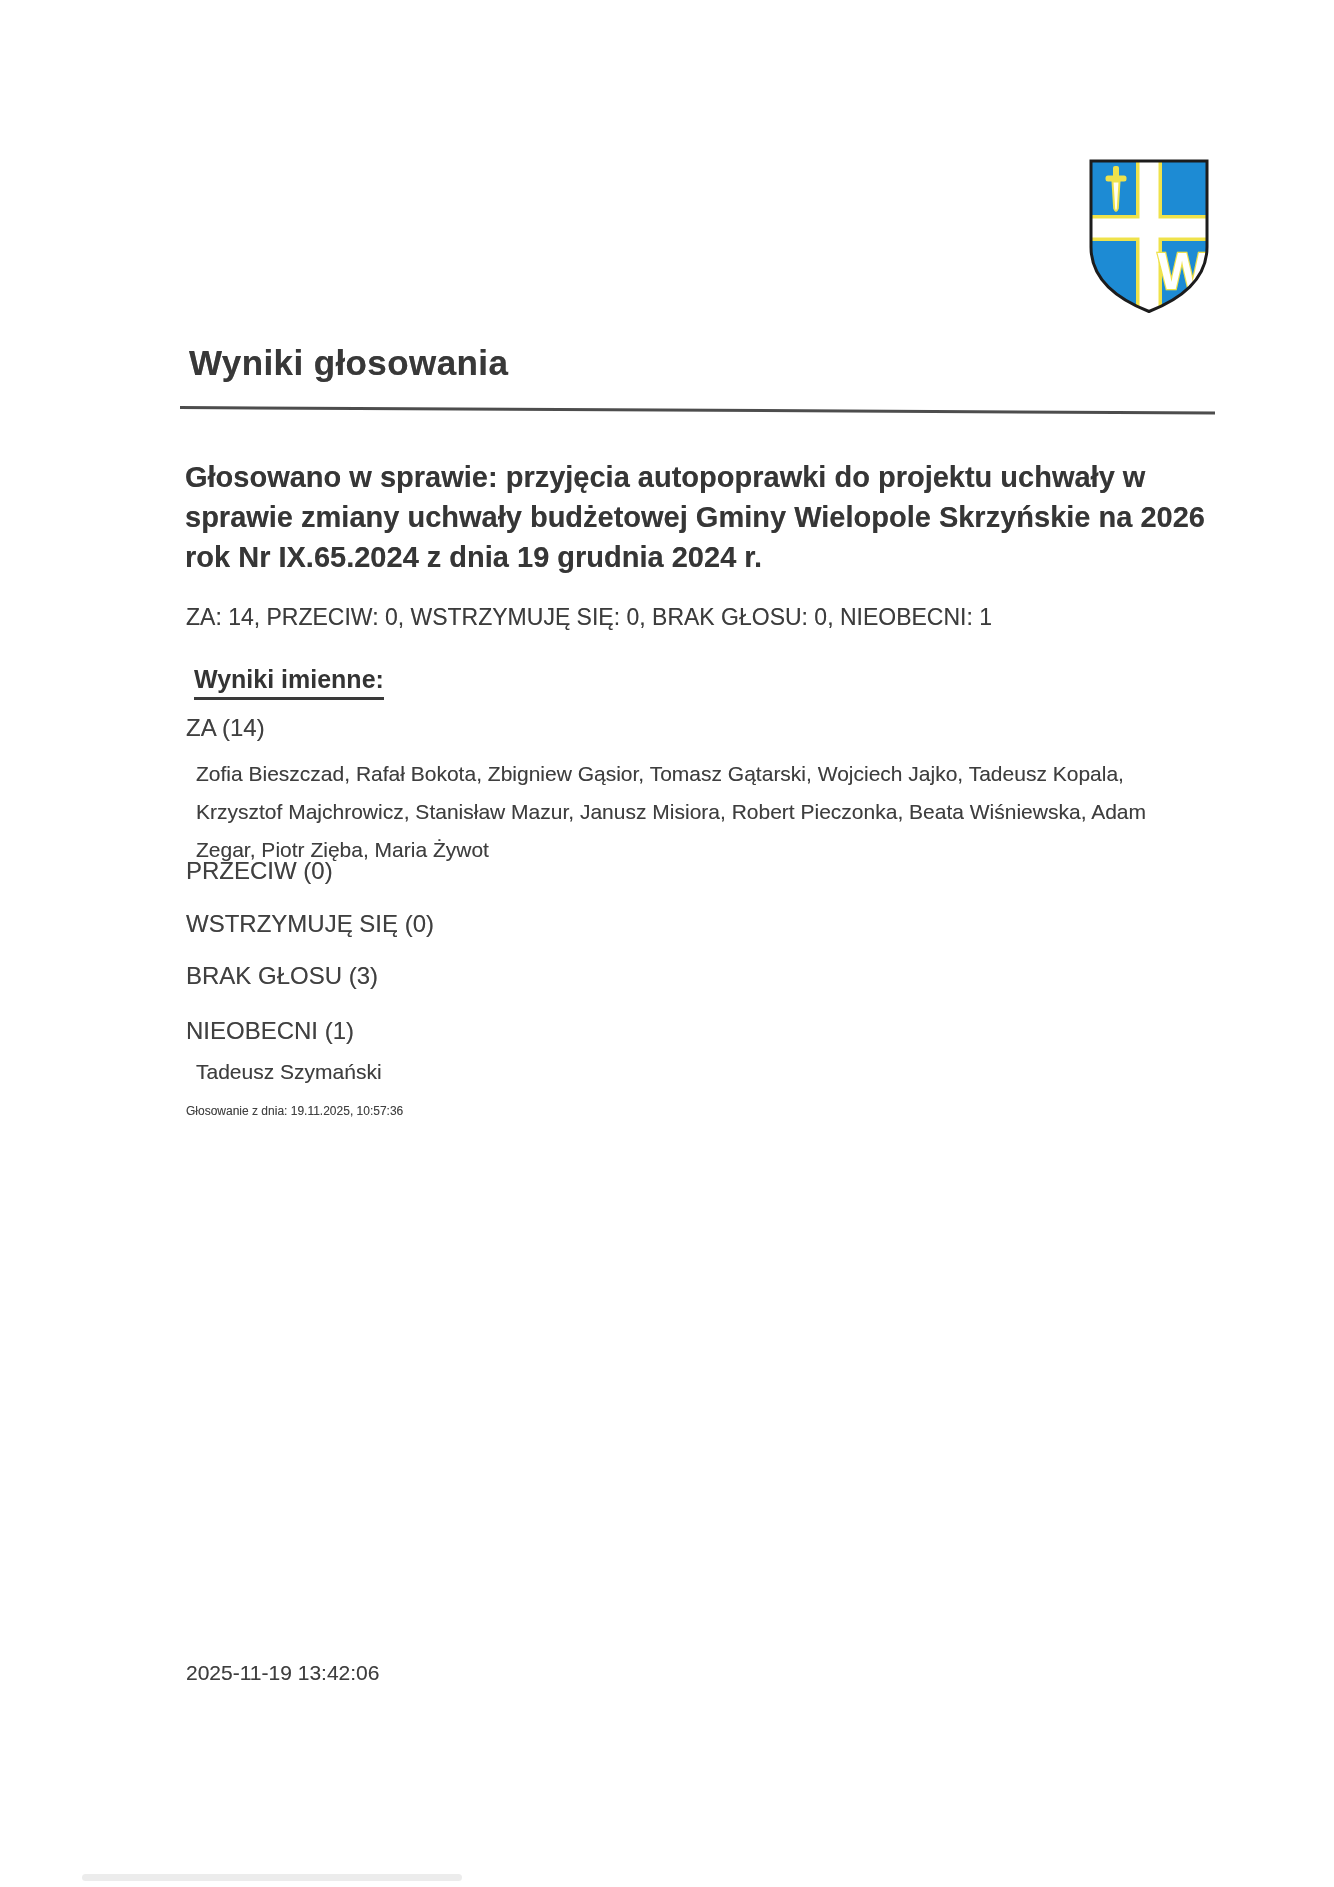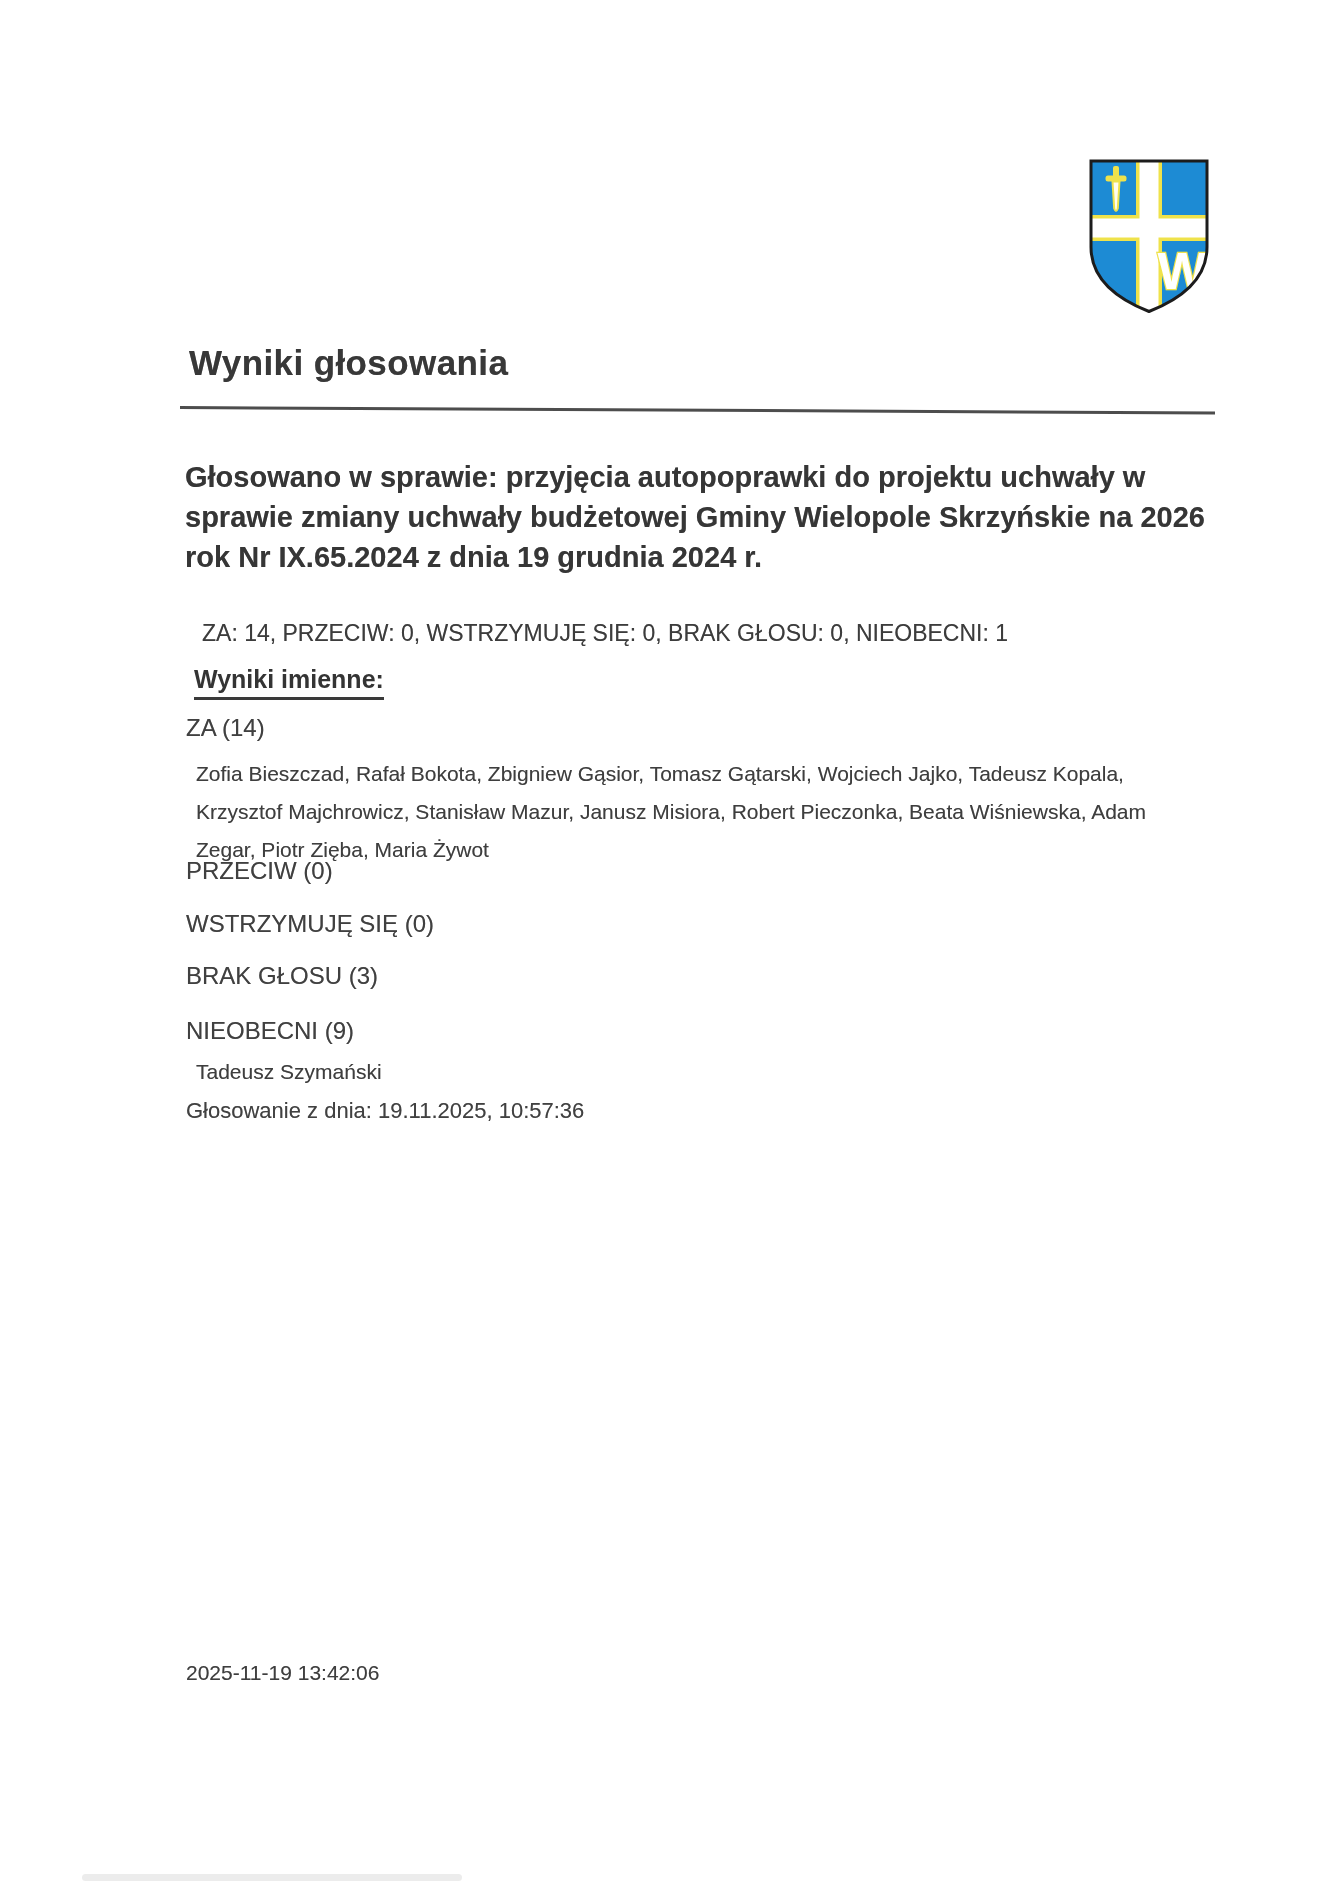--- a/index.html
+++ b/index.html
@@ -28,21 +28,21 @@
     left:185px;top:457px;width:1022px;
     font-size:29px;font-weight:bold;line-height:40px;
     color:#363636;
     text-shadow:0 0 .6px rgba(60,60,60,.5);
     margin:0;
   }
   .summary{
     left:186px;top:604px;
     font-size:23px;line-height:27px;color:#3c3c3c;
     text-shadow:0 0 .5px rgba(70,70,70,.45);
-    margin:16px;white-space:nowrap;
+    margin:0;white-space:nowrap;
   }
   .named-heading{
     left:186px;top:657px;
     font-size:25px;font-weight:bold;line-height:29px;color:#343434;
     margin:8px;
   }
   .named-heading span{
     display:inline-block;border-bottom:3px solid #3a3a3a;padding-bottom:3px;
   }
   .sec-heading{
@@ -52,21 +52,21 @@
     margin:0;white-space:nowrap;
   }
   .names{
     left:186px;width:1002px;
     font-size:21px;line-height:38px;color:#3e3e3e;
     text-shadow:0 0 .5px rgba(70,70,70,.4);
     margin:10px;
   }
   .vote-date{
     left:186px;top:1100px;
-    font-size:22px;line-height:22px;color:#414141;
+    font-size:12px;line-height:22px;color:#414141;
     text-shadow:0 0 .5px rgba(70,70,70,.4);
     margin:0;white-space:nowrap;
   }
   .footer{
     left:186px;top:1657px;
     font-size:21px;line-height:31px;color:#3e3e3e;
     text-shadow:0 0 .5px rgba(70,70,70,.4);
   }
   .coa{left:1085px;top:155px;}
   .scan-smudge{
@@ -115,21 +115,21 @@
 
   <p class="abs sec-heading" style="top:714px">ZA (14)</p>
   <p class="abs names" style="top:745px">Zofia Bieszczad, Rafał Bokota, Zbigniew Gąsior, Tomasz Gątarski, Wojciech Jajko, Tadeusz Kopala, Krzysztof Majchrowicz, Stanisław Mazur, Janusz Misiora, Robert Pieczonka, Beata Wiśniewska, Adam Zegar, Piotr Zięba, Maria Żywot</p>
 
   <p class="abs sec-heading" style="top:857px">PRZECIW (0)</p>
 
   <p class="abs sec-heading" style="top:910px">WSTRZYMUJĘ SIĘ (0)</p>
 
   <p class="abs sec-heading" style="top:962px">BRAK GŁOSU (3)</p>
 
-  <p class="abs sec-heading" style="top:1017px">NIEOBECNI (9)</p>
+  <p class="abs sec-heading" style="top:1017px">NIEOBECNI (1)</p>
   <p class="abs names" style="top:1049px;line-height:26px;">Tadeusz Szymański</p>
 
   <p class="abs vote-date">Głosowanie z dnia: 19.11.2025, 10:57:36</p>
 
   <div class="abs footer">
     <div>2025-11-19 13:42:06</div>
   </div>
 
   <div class="abs scan-smudge"></div>
 

